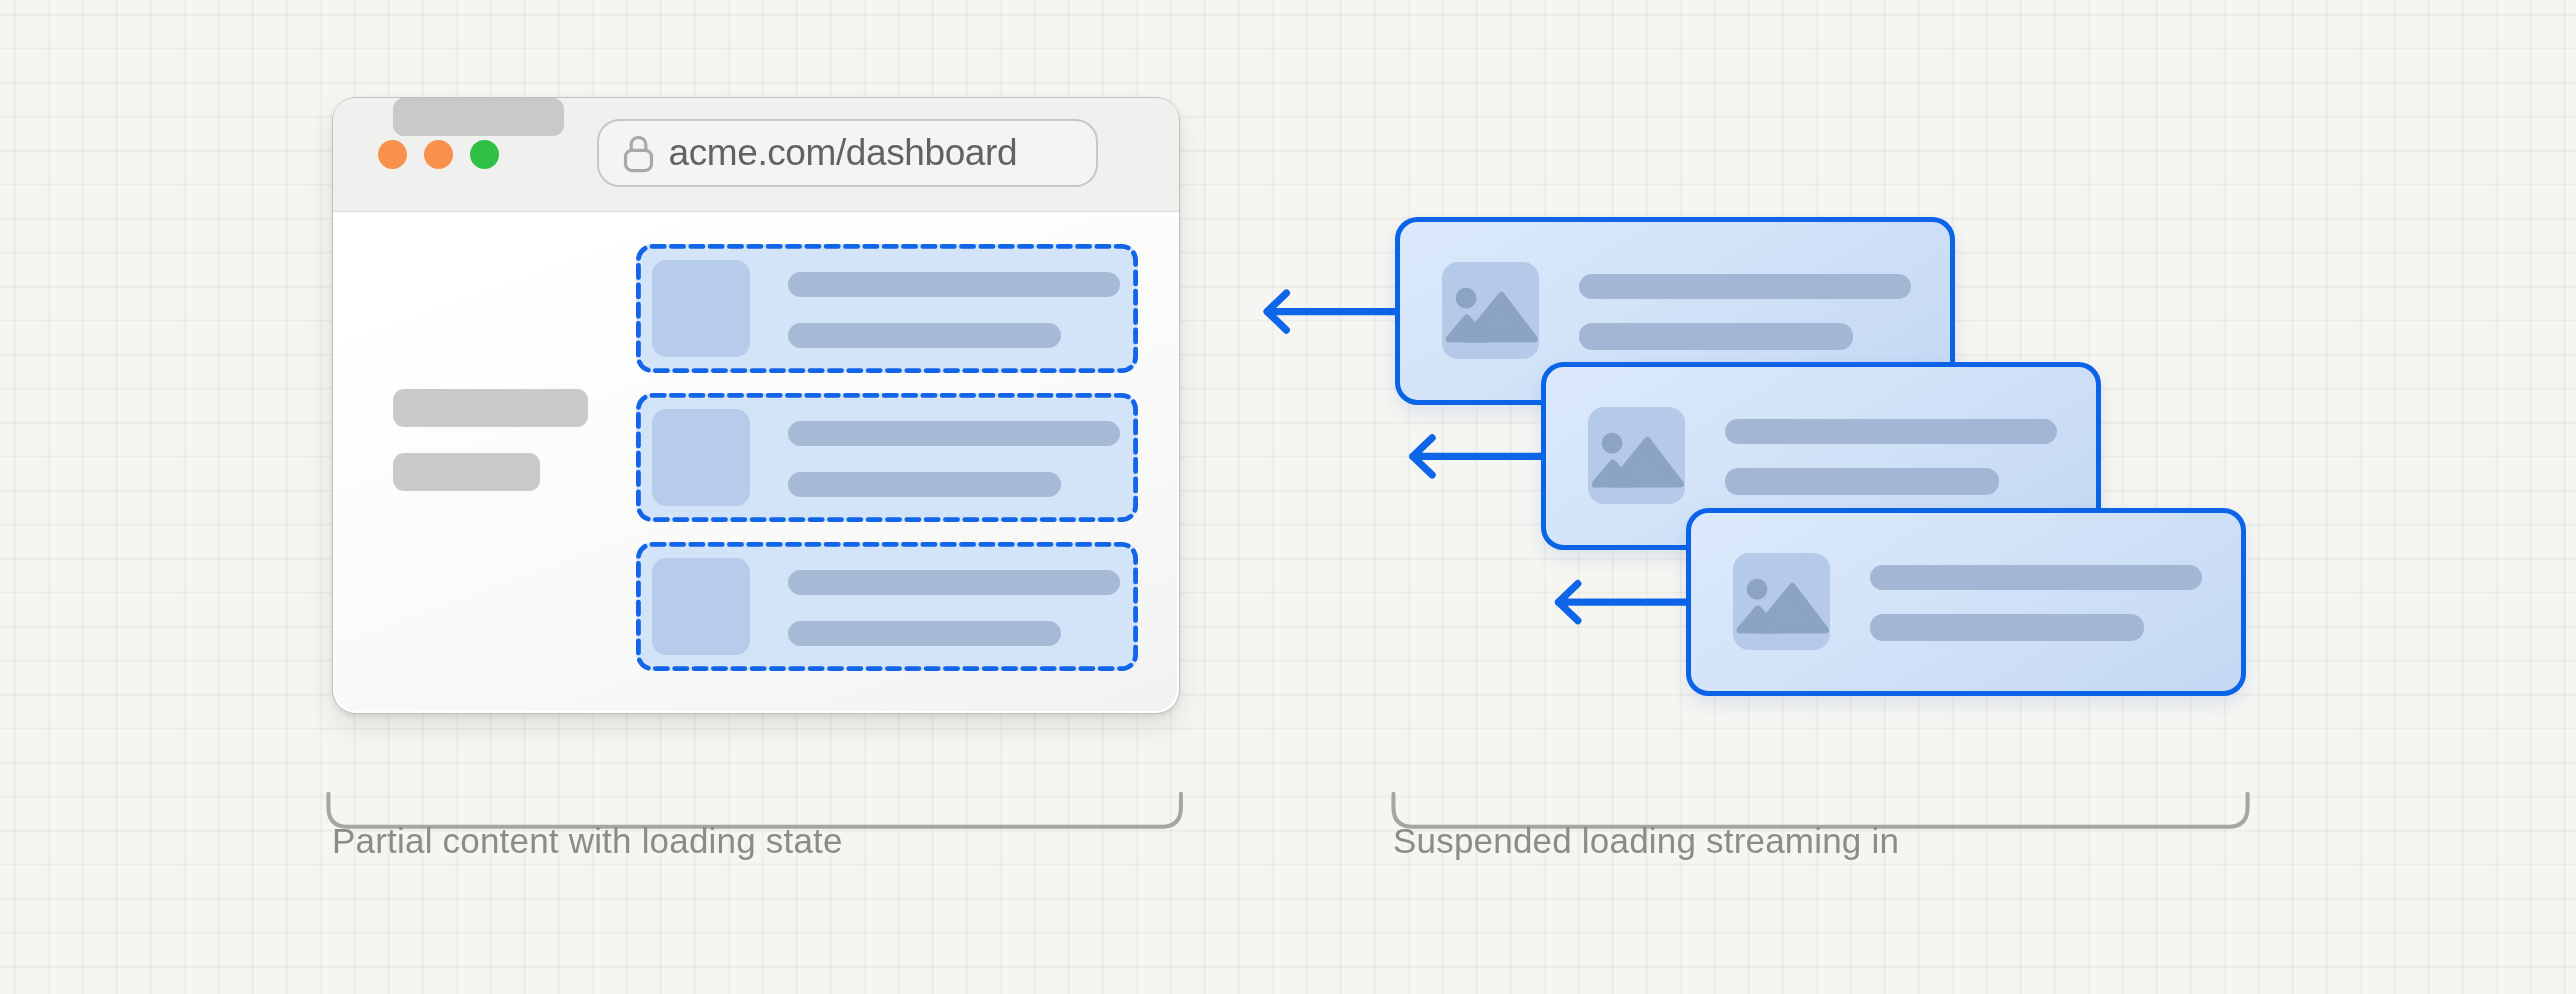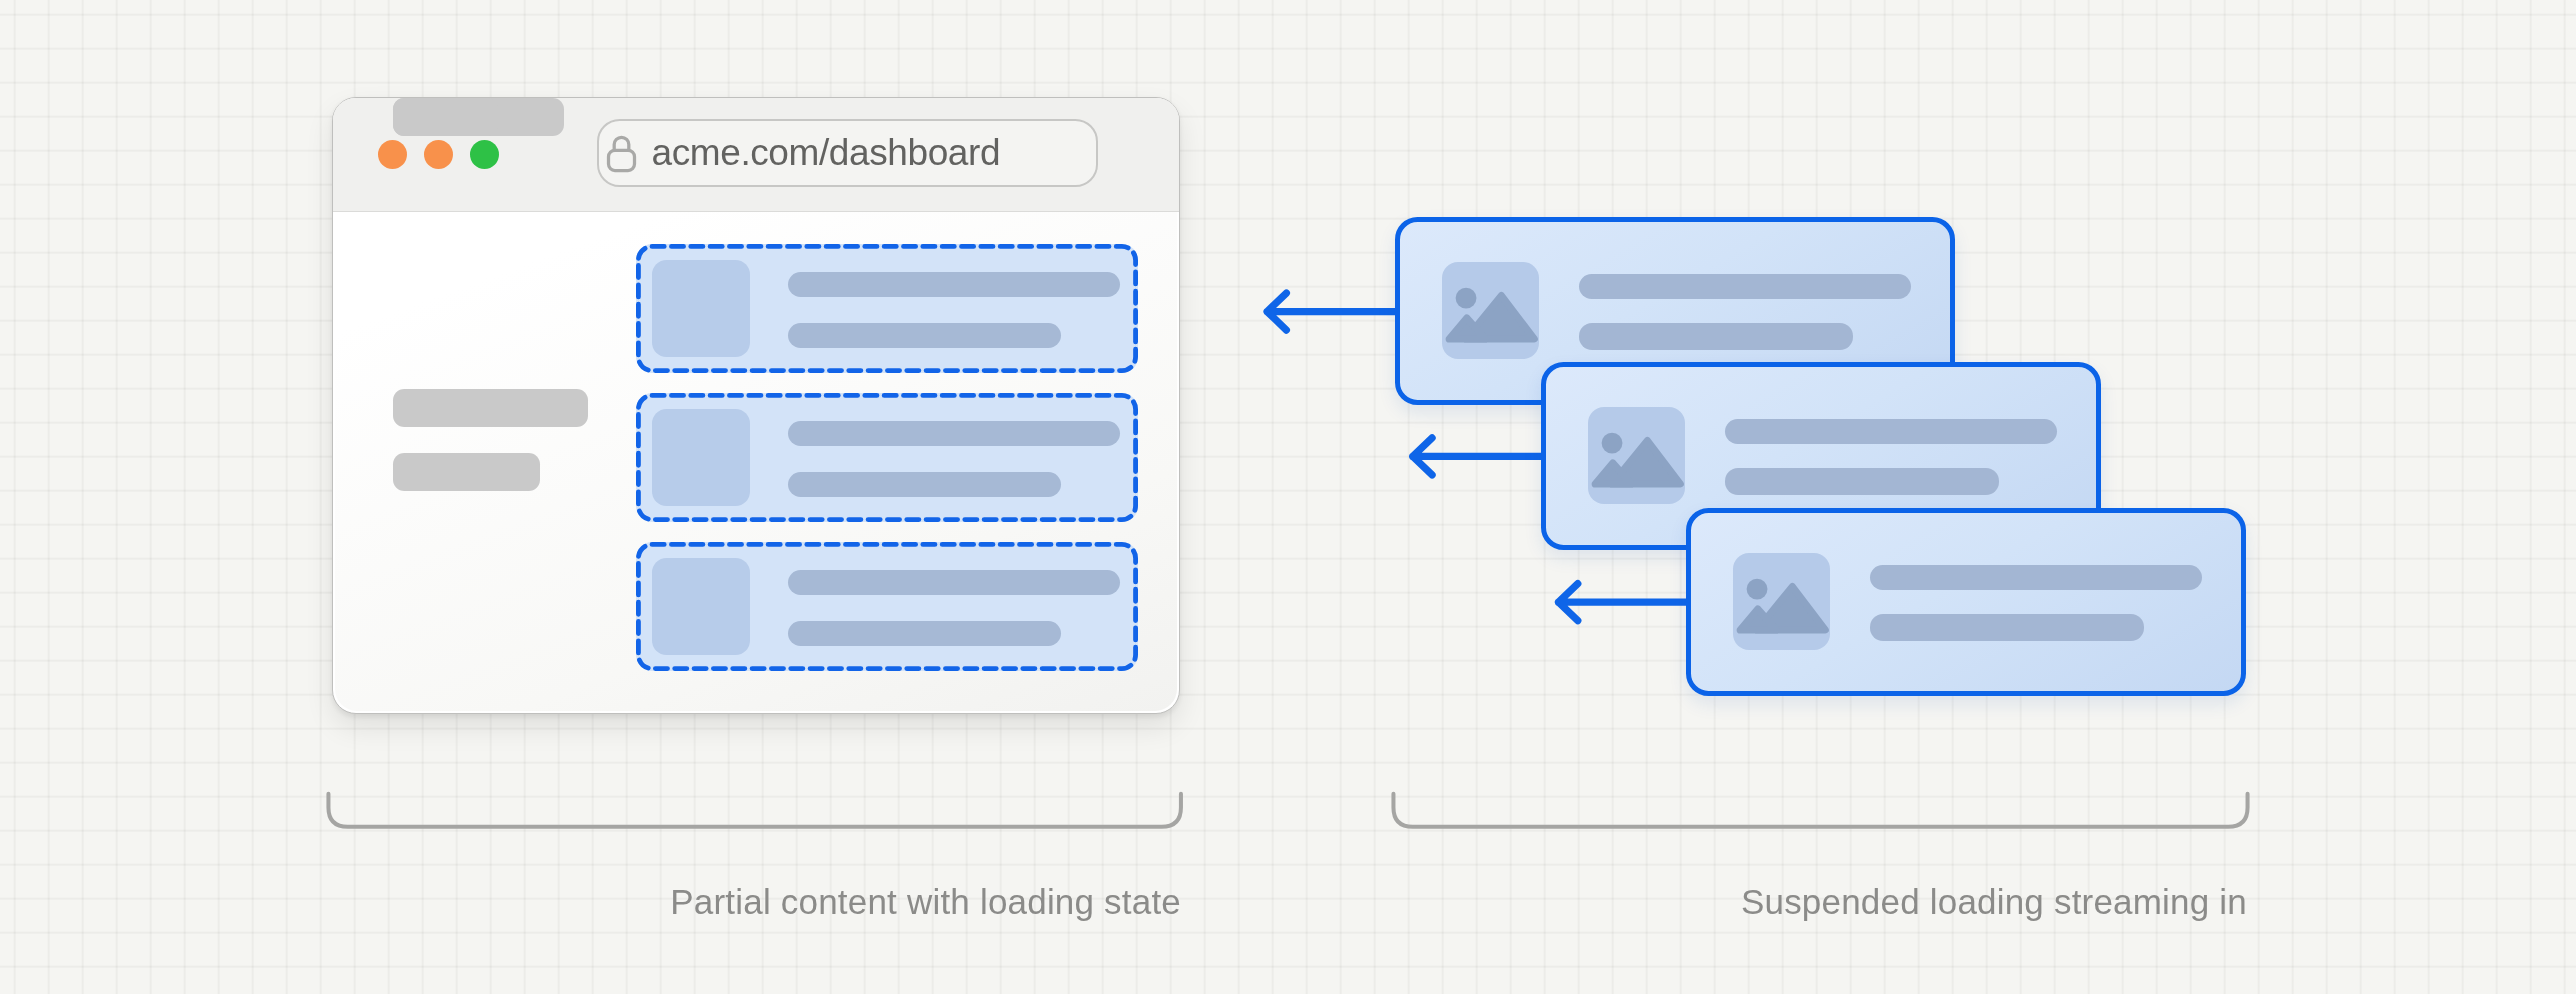--- a/index.html
+++ b/index.html
@@ -21,21 +21,21 @@
   }
   .titlebar{
     position:absolute;left:0;top:0;right:0;height:113px;
     background:#F0F0EE;border-bottom:1.6px solid #DBDBD9;border-radius:22px 22px 0 0;
   }
   .dots{position:absolute;left:45px;top:42px;display:flex;gap:17px;}
   .dot{width:29px;height:29px;border-radius:50%;background:#ccc;}
   .urlbar{
     position:absolute;left:264px;top:21px;width:501px;height:68px;box-sizing:border-box;
     background:#F4F4F2;border:2.4px solid #C7C7C5;border-radius:22.5px;
-    display:flex;align-items:center;padding-left:7px;gap:14.5px;
+    display:flex;align-items:center;padding-left:24px;gap:14.5px;
   }
   .urltext{font-size:37px;color:#626260;letter-spacing:-0.4px;white-space:nowrap;}
   .content{
     position:absolute;left:1.6px;right:1.6px;top:114px;bottom:1.6px;
     background:linear-gradient(160deg,#FFFFFF 15%,#F8F8F6 70%,#F2F2F0 100%);
     border-radius:0 0 22px 22px;
   }
   
   .side-bar{position:absolute;left:60px;height:38px;border-radius:11.3px;background:#C9C9C9;}
   .side-bar:nth-of-type(1){top:164px;}
@@ -65,22 +65,22 @@
   .stream-card.sc1{left:1395px;top:217px;z-index:1;}
   .stream-card.sc2{left:1541px;top:362px;z-index:2;}
   .stream-card.sc3{left:1686px;top:508px;z-index:3;}
   .ph-lg{position:absolute;left:42px;top:40px;width:97px;height:97px;border-radius:16px;background:#B5CAE9;overflow:hidden;}
   .sbar{position:absolute;left:179px;border-radius:13px;background:#A3B6D3;}
   .sbar.b1{top:52px;width:332px;height:25px;}
   .sbar.b2{top:101px;width:274px;height:26.6px;}
   
   .overlay{position:absolute;left:0;top:0;pointer-events:none;}
   .caption{
-    position:absolute;top:881px;height:42px;line-height:42px;
-    font-size:35px;color:#8B8B89;text-align:right;letter-spacing:0.2px;
+    position:absolute;top:820px;height:42px;line-height:42px;
+    font-size:35px;color:#8B8B89;text-align:left;letter-spacing:0.2px;
   }
   .caption.left{left:332px;width:849px;}
   .caption.right{left:1393px;width:854px;}
 </style>
 </head>
 <body>
 
 <div class="stage">
 
   <div class="browser">

